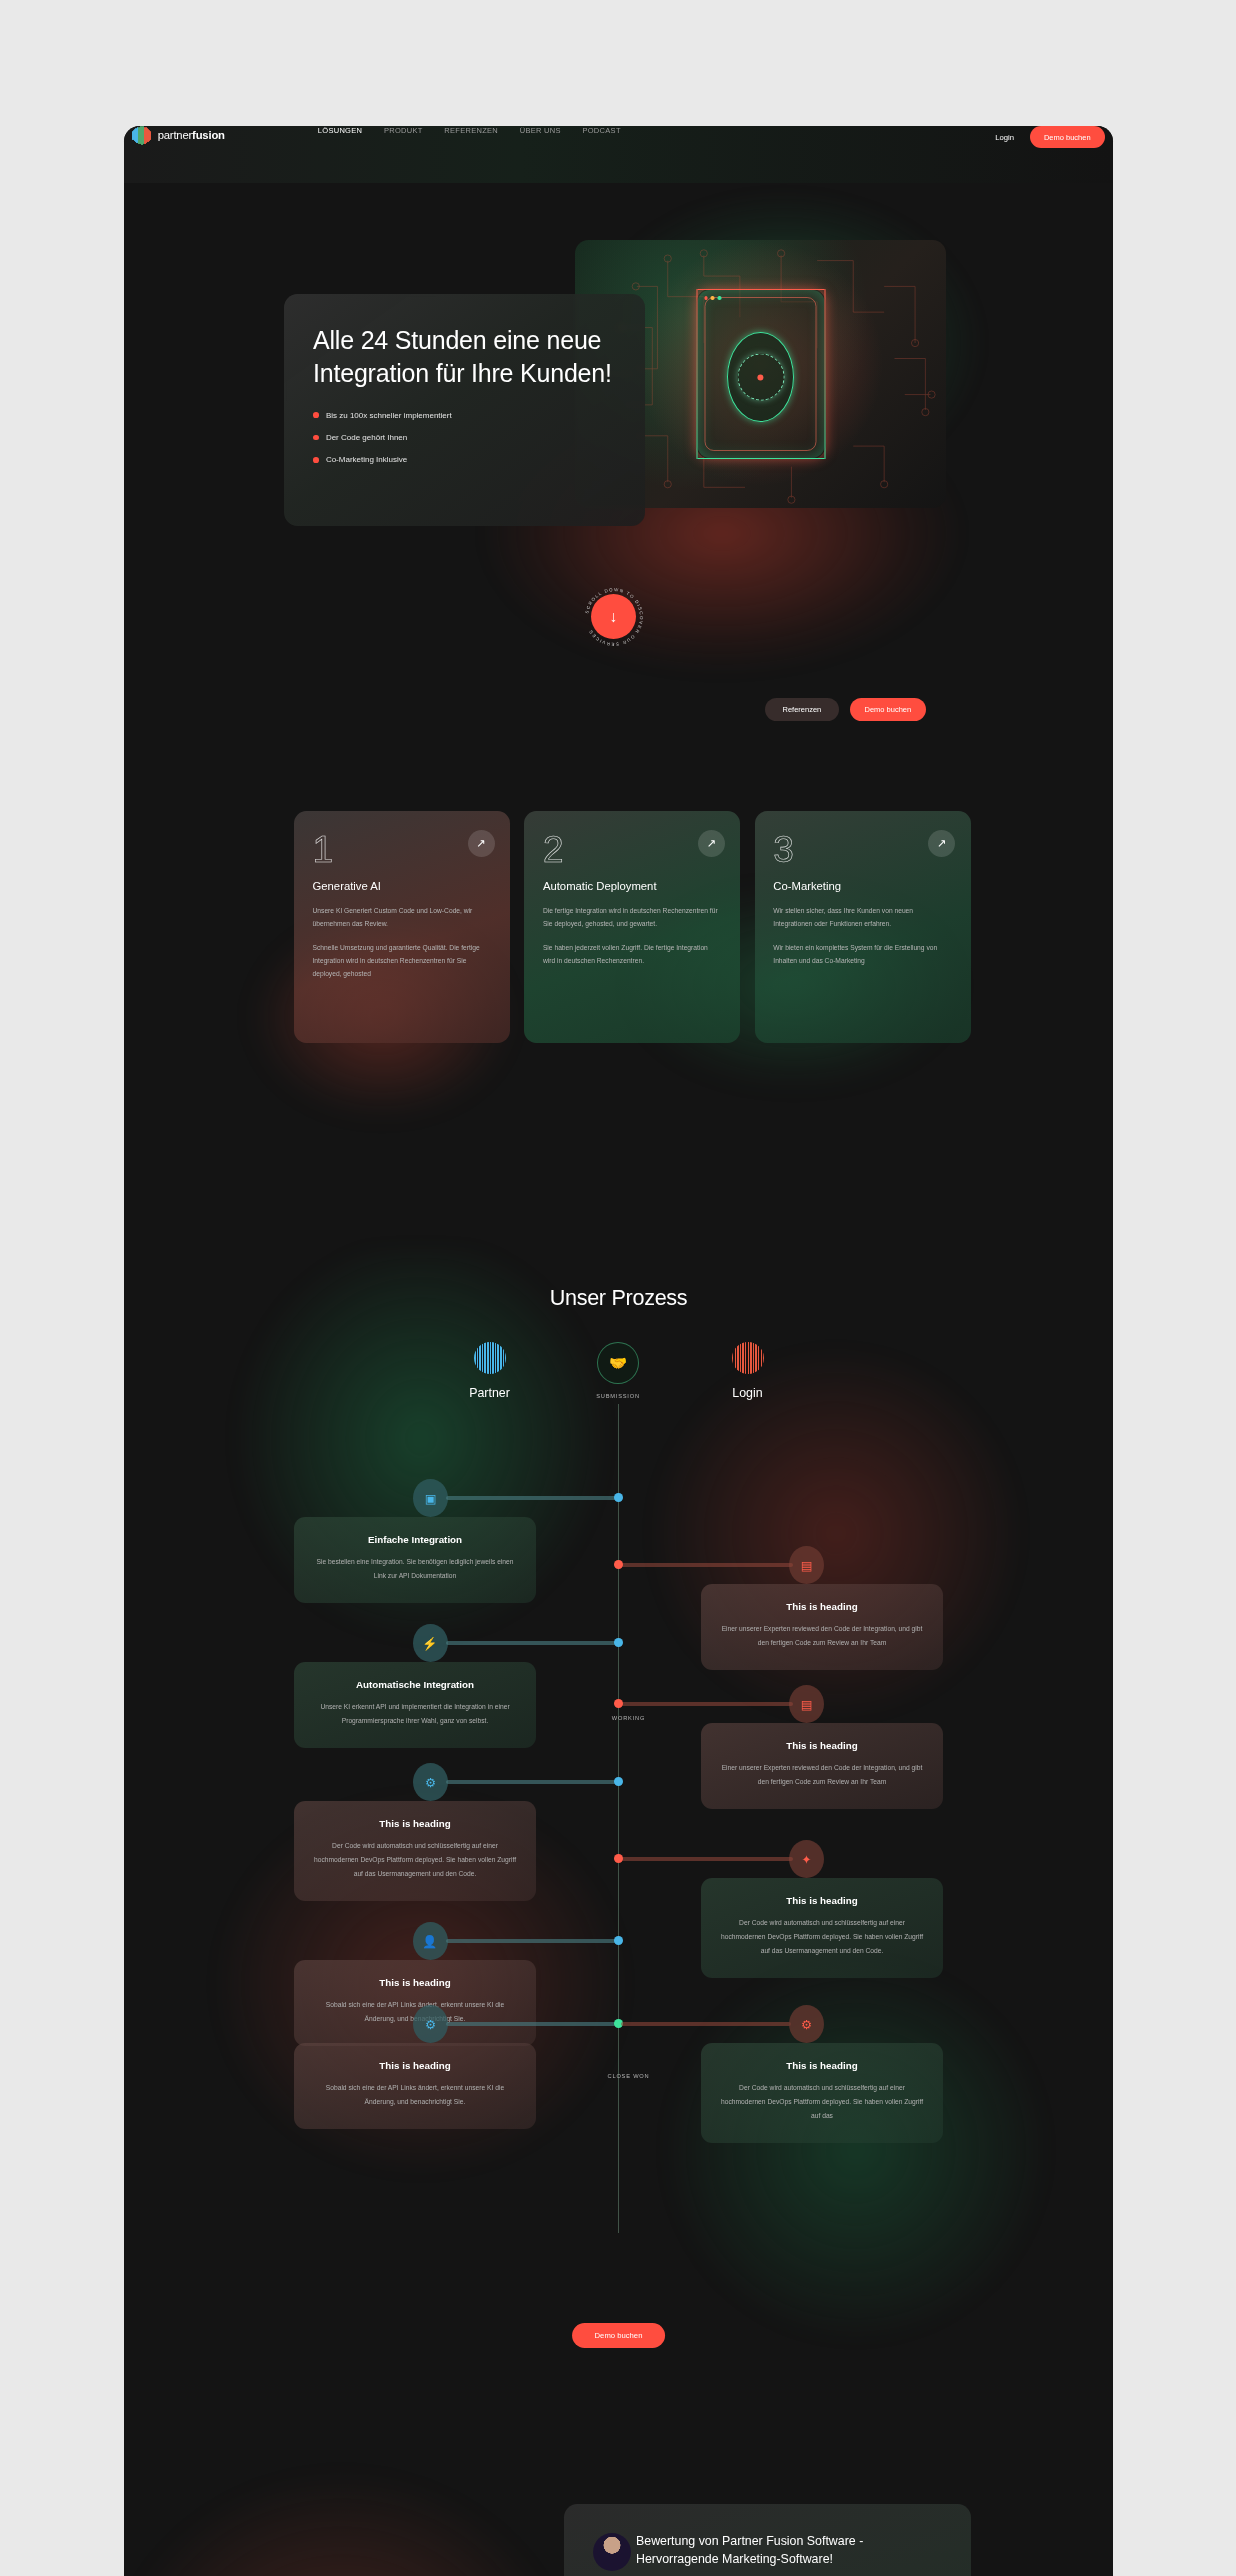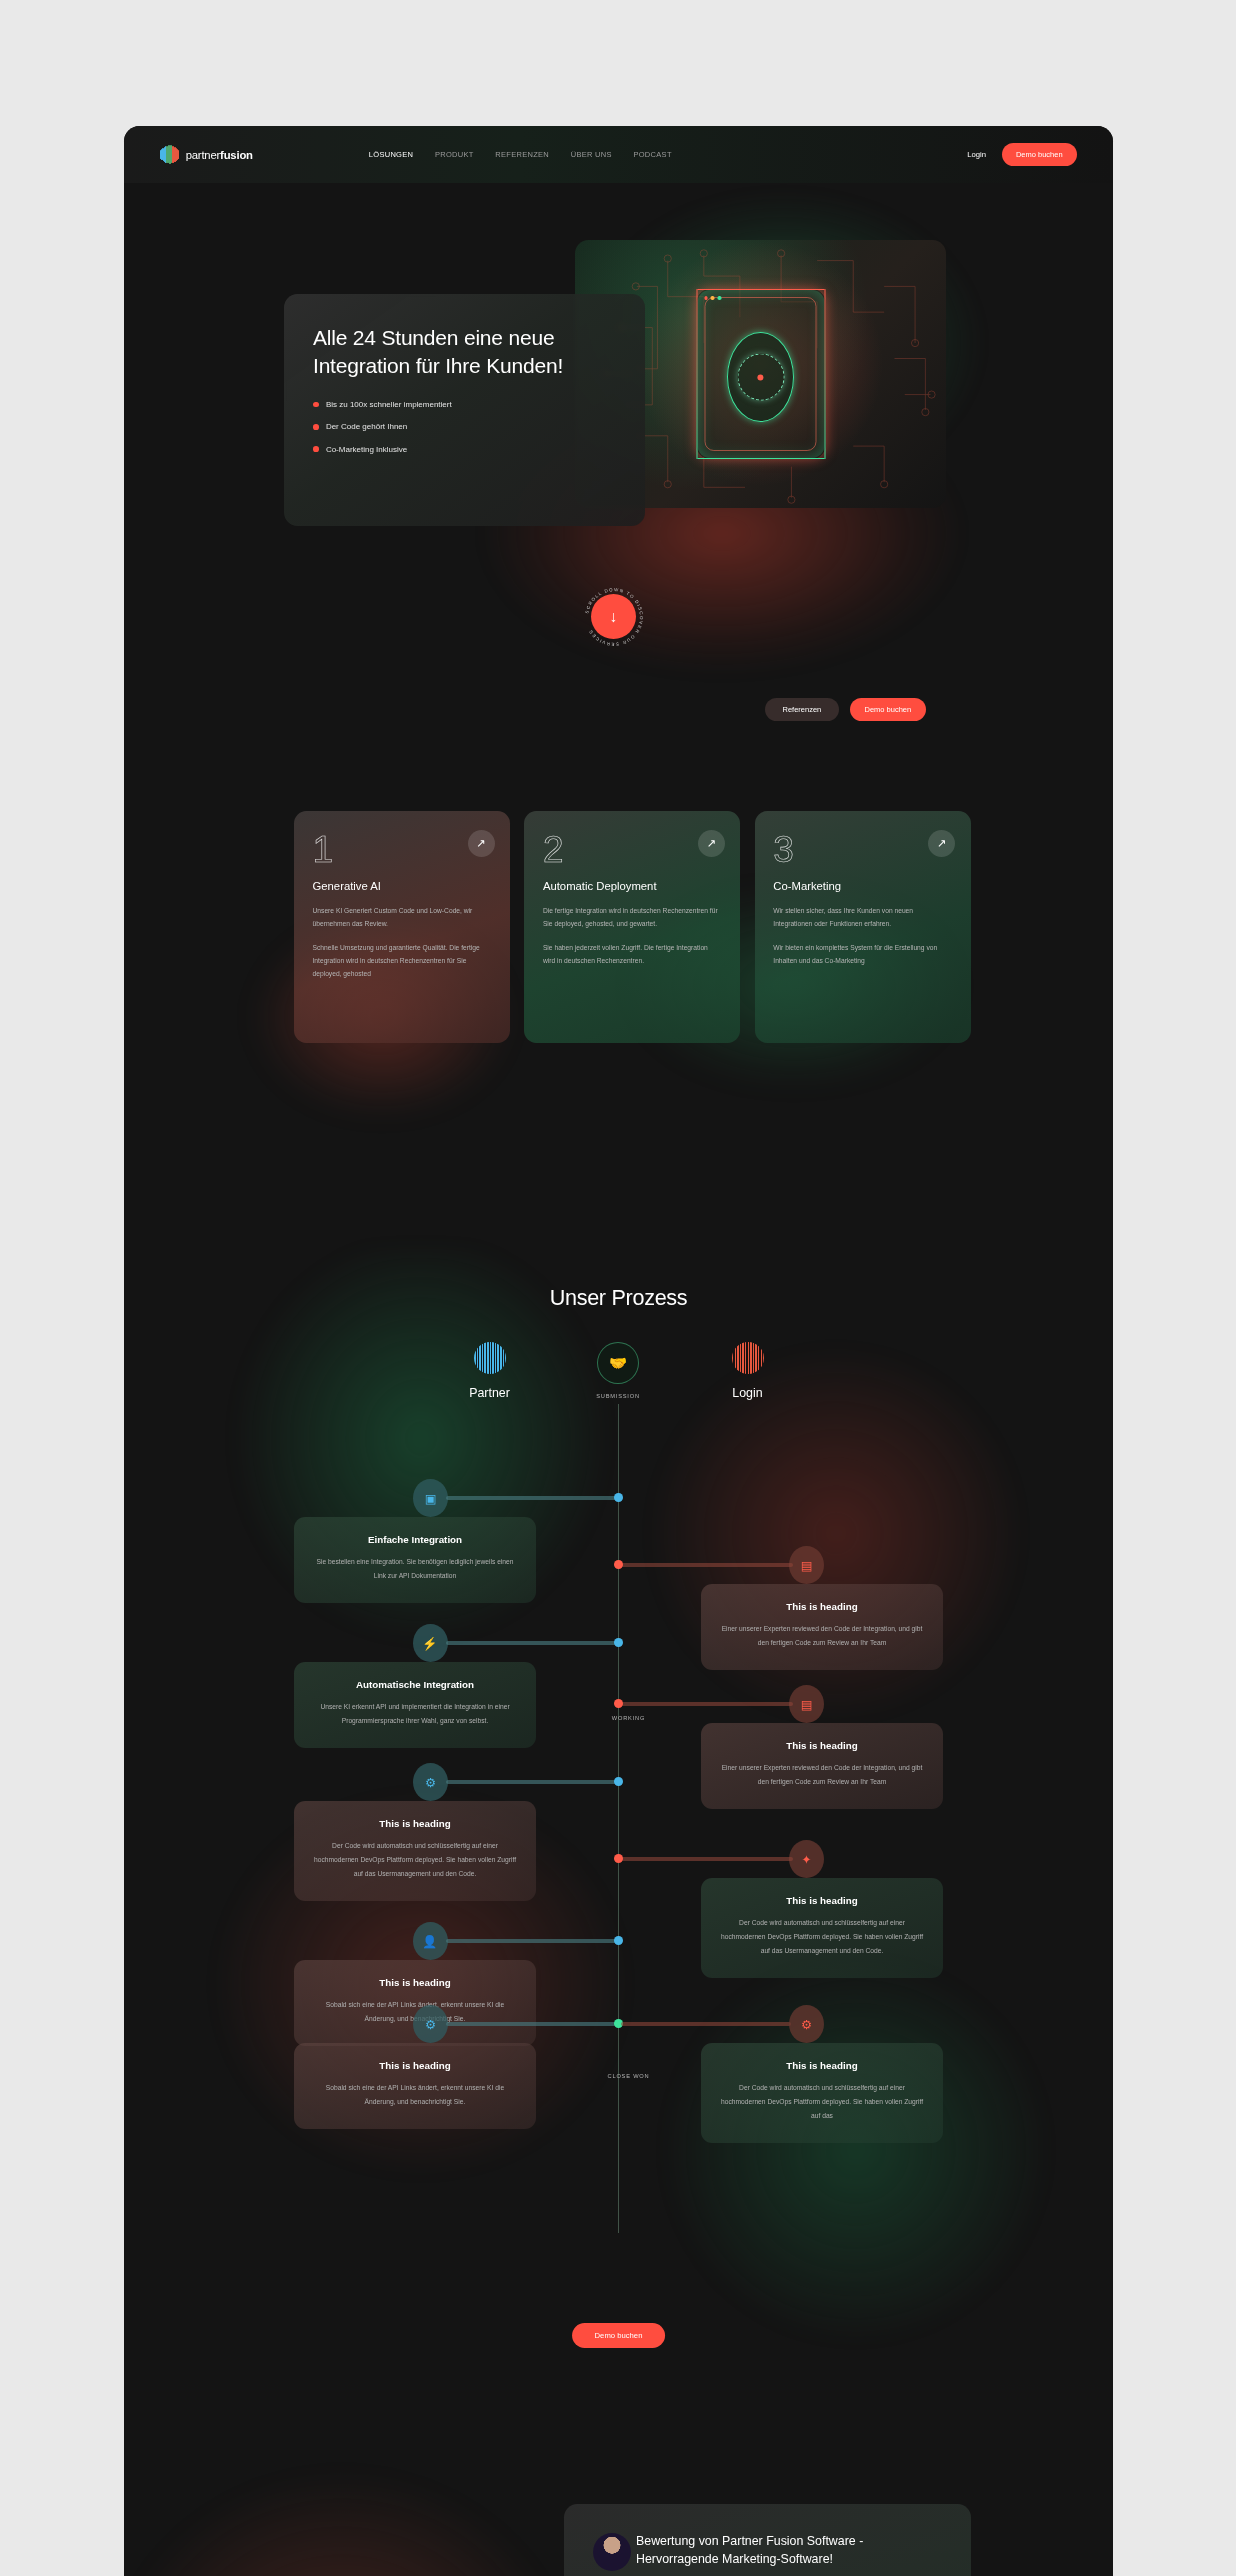--- a/index.html
+++ b/index.html
@@ -14,24 +14,23 @@
     position:absolute; left:124px; top:126px;
     width:989px; height:3725px;
     background:#141414;
     border-radius:15.5px;
     overflow:hidden;
   }
 
   
   .header {
     position:absolute; top:0; left:0; width:989px; height:57px;
-    display:flex; align-items:center; padding:0 36px;
+    display:flex; align-items:flex-start; padding:0 8px;
     background:linear-gradient(90deg,#1a1a1a 0%, #16201a 40%, #131313 100%);
     z-index:40;
-    gap:23px;
   }
   .logo-wrap { display:flex; align-items:center; gap:7.2px; }
   .logo-mark { width:18.5px; height:18.5px; position:relative; }
   .logo-mark .col { position:absolute; top:0; height:18.5px; border-radius:50%; }
   .logo-text { font-size:11.3px; color:#fff; letter-spacing:-0.2px; }
   .logo-text b { font-weight:700; }
   .logo-text span { font-weight:400; }
   .nav { display:flex; gap:21.6px; margin-left:93px; }
   .nav a { color:#9a9a9a; font-size:7.5px; letter-spacing:0.3px; text-decoration:none; }
   .nav a.active { color:#fff; }
@@ -92,21 +91,21 @@
   .gear:after {
     content:""; position:absolute; left:50%; top:50%; transform:translate(-50%,-50%);
     width:6.2px; height:6.2px; border-radius:50%; background:#ff5c4a;
   }
   .hero-card {
     position:absolute; left:160px; top:111px; width:361px; height:232px;
     border-radius:13.4px; padding:30px 29px;
     background:linear-gradient(145deg, rgba(48,48,48,.92) 0%, rgba(35,40,36,.88) 45%, rgba(30,30,30,.9) 100%);
     backdrop-filter:blur(2.1px);
   }
-  .hero-h1 { font-size:21px; line-height:1.32; color:#fff; font-weight:300; letter-spacing:-0.2px; }
+  .hero-h1 { font-size:25px; line-height:1.32; color:#fff; font-weight:300; letter-spacing:-0.2px; }
   .hero-list { margin-top:20.6px; }
   .hero-list li { list-style:none; display:flex; align-items:center; gap:7.2px; margin-bottom:13.4px; }
   .hero-list .bullet { width:5.7px; height:5.7px; border-radius:50%; background:#ff4d3f; flex:none; }
   .hero-list span { color:#e6e6e6; font-size:8px; }
   .scroll-badge { position:absolute; left:459px; top:403px; width:62px; height:62px; }
   .scroll-circle {
     position:absolute; left:8.2px; top:8.2px; width:45px; height:45px;
     border-radius:50%; background:#ff4d3f;
     display:flex; align-items:center; justify-content:center;
     color:#fff; font-size:15.5px; line-height:1;

